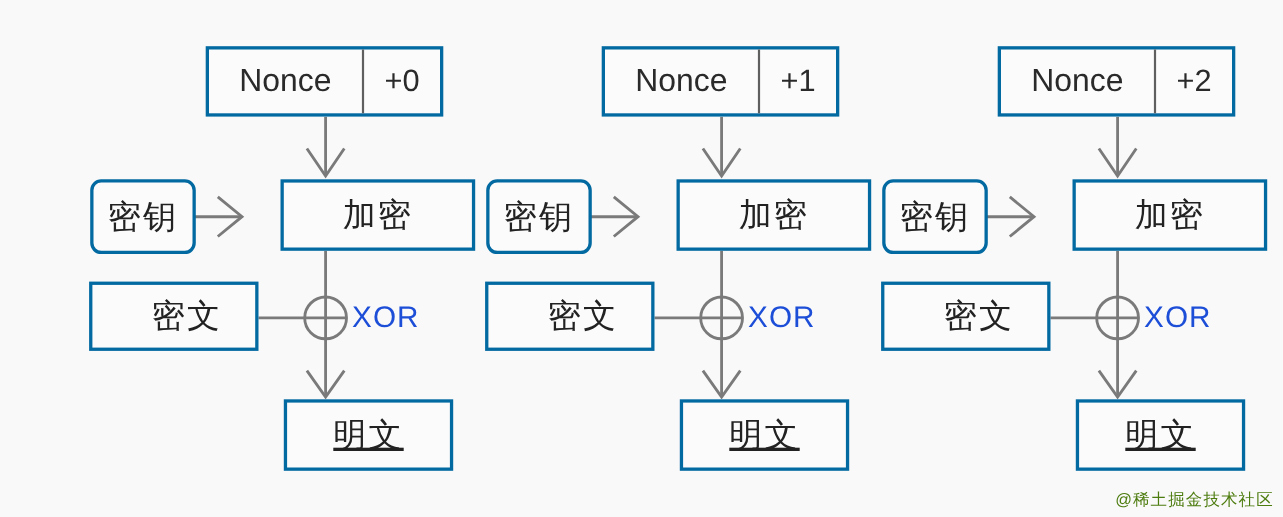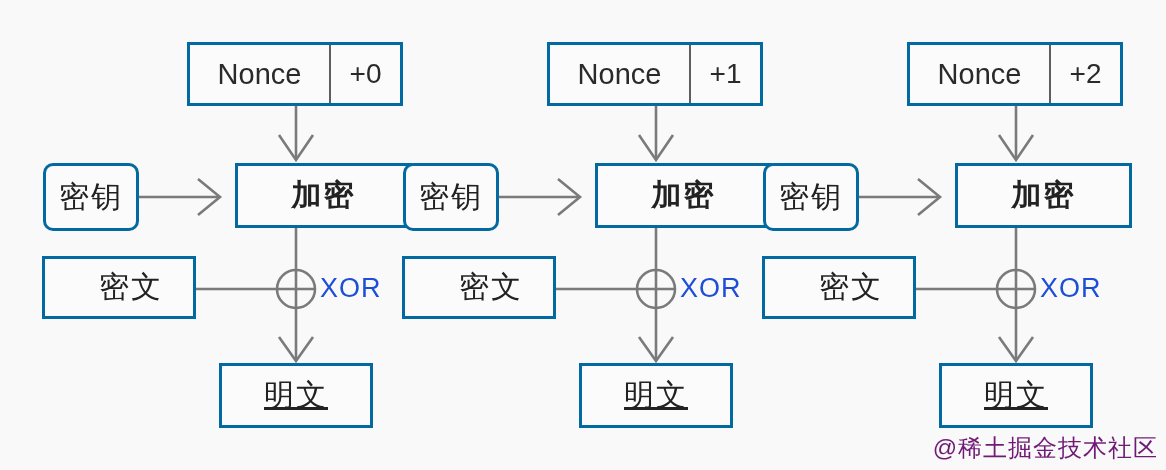--- a/index.html
+++ b/index.html
@@ -31,20 +31,21 @@
     border:3px solid #0369a1;
     background:#fbfbfb;
     display:flex;
     align-items:center;
     justify-content:center;
     color:#222222;
   }
   .cjk{
     font-size:30px;
     letter-spacing:2px;
+    margin-left:39px;
   }
   .nonce-box{
     left:187px;top:42px;
     width:216px;height:64px;
     padding:0;
   }
   .nonce-main{
     flex:0 0 139px;
     height:100%;
     display:flex;align-items:center;justify-content:center;
@@ -58,44 +59,44 @@
     border-left:2px solid #5f5f5f;
     font-size:28px;
     color:#2a2a2a;
   }
   .key-box{
     left:43px;top:163px;
     width:96px;height:68px;
     border-radius:10px;
   }
   .encrypt-box{
-    left:235px;top:163px;
-    width:177px;height:65px;font-weight:bold;
+    left:216px;top:163px;
+    width:177px;height:65px;
   }
   .cipher-box{
     left:42px;top:256px;
     width:154px;height:63px;padding-left:24px;
   }
   .plain-box{
     left:219px;top:363px;
     width:154px;height:65px;text-decoration:underline;
   }
   .xor-label{
     position:absolute;
     left:320px;top:273px;
     font-size:27px;
     color:#1d4ed8;
     letter-spacing:1px;
   }
   .watermark{
     position:absolute;
     right:8px;
     bottom:6px;
-    font-size:24px;
-    color:#701a75;
+    font-size:15px;
+    color:#4d7c0f;
     letter-spacing:1px;
   }
 </style>
 </head>
 <body>
 
 <div class="canvas">
 
   <div class="column" style="left:0px">
     <svg class="connectors" viewBox="0 0 410 470">

